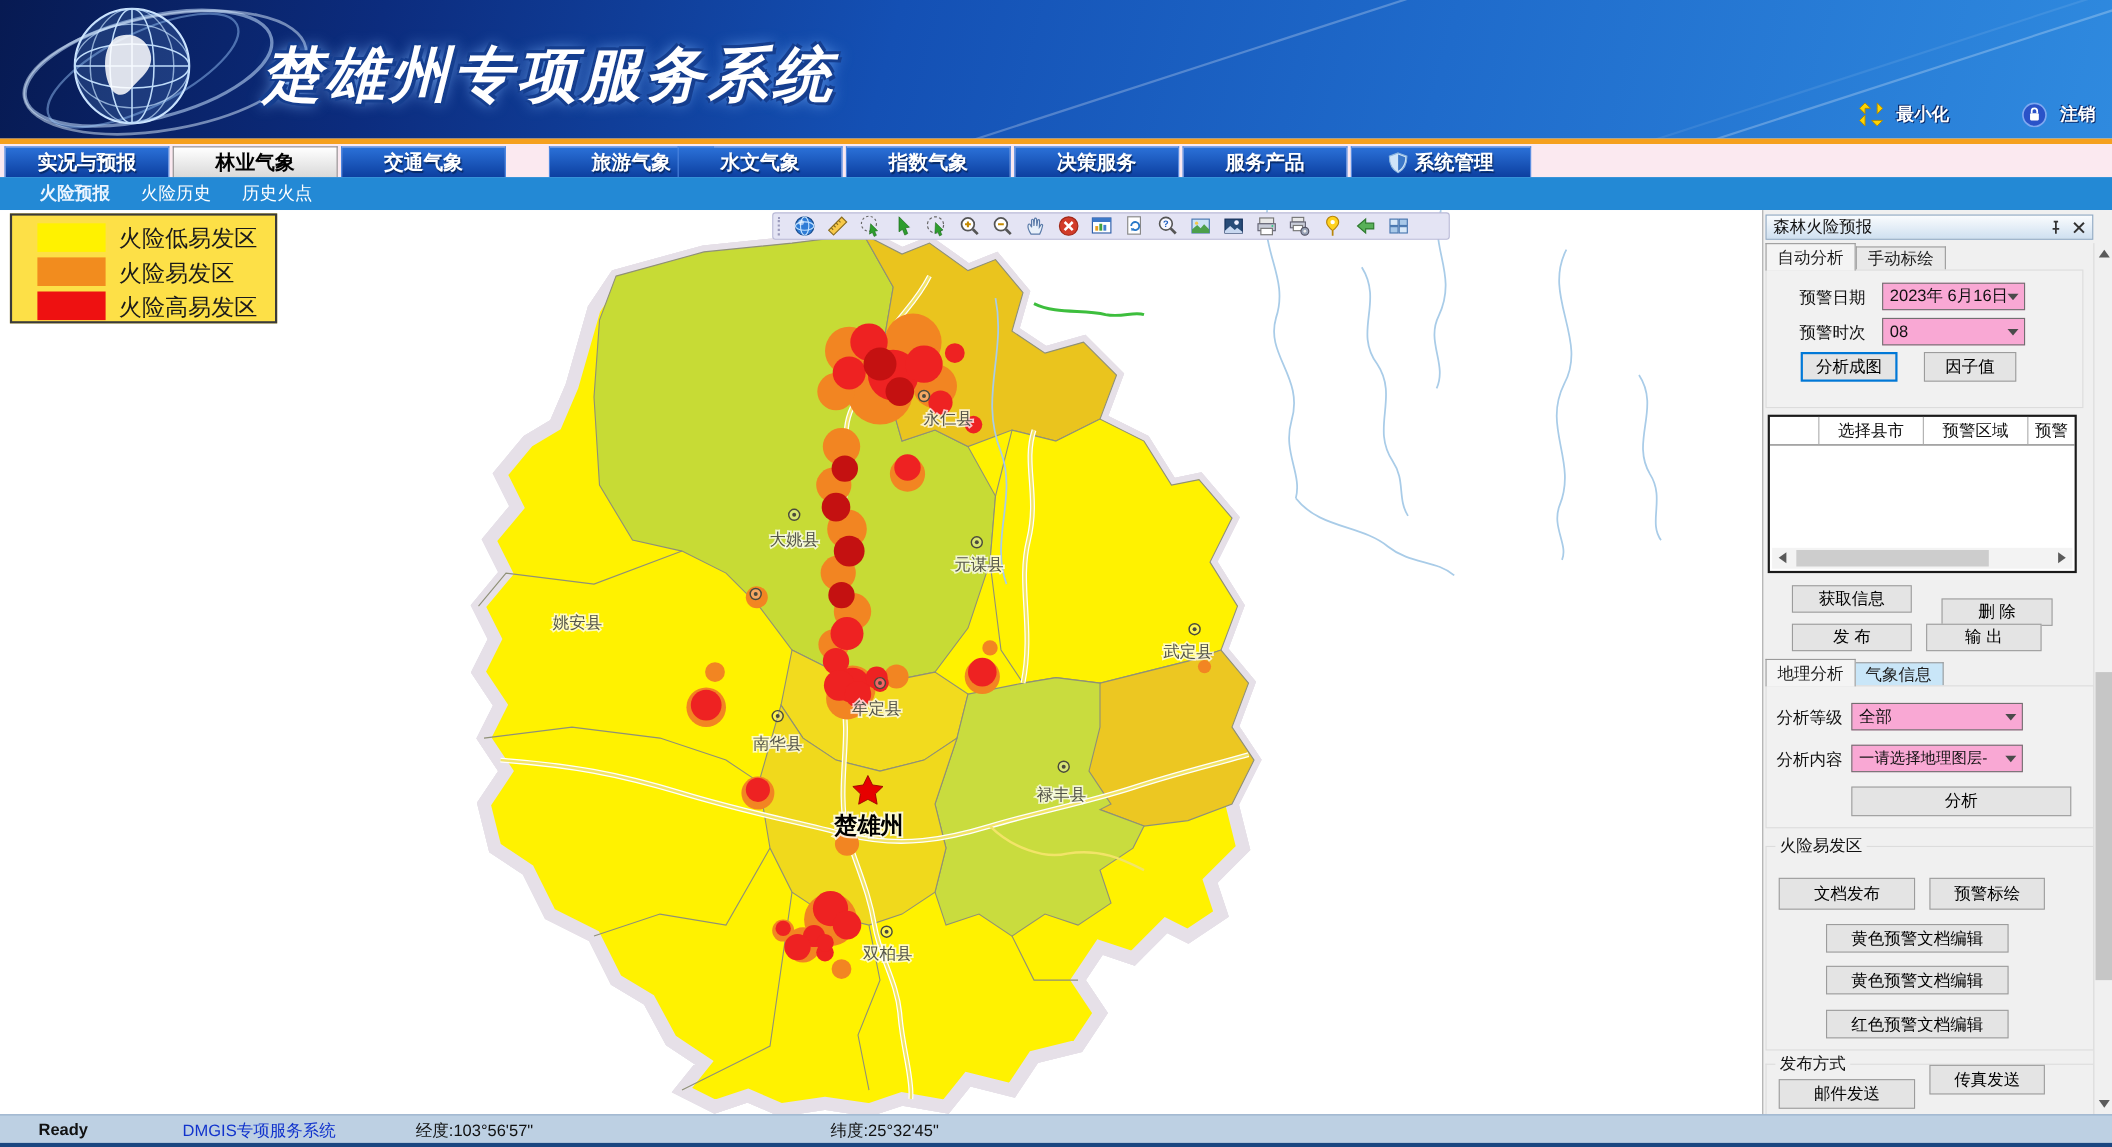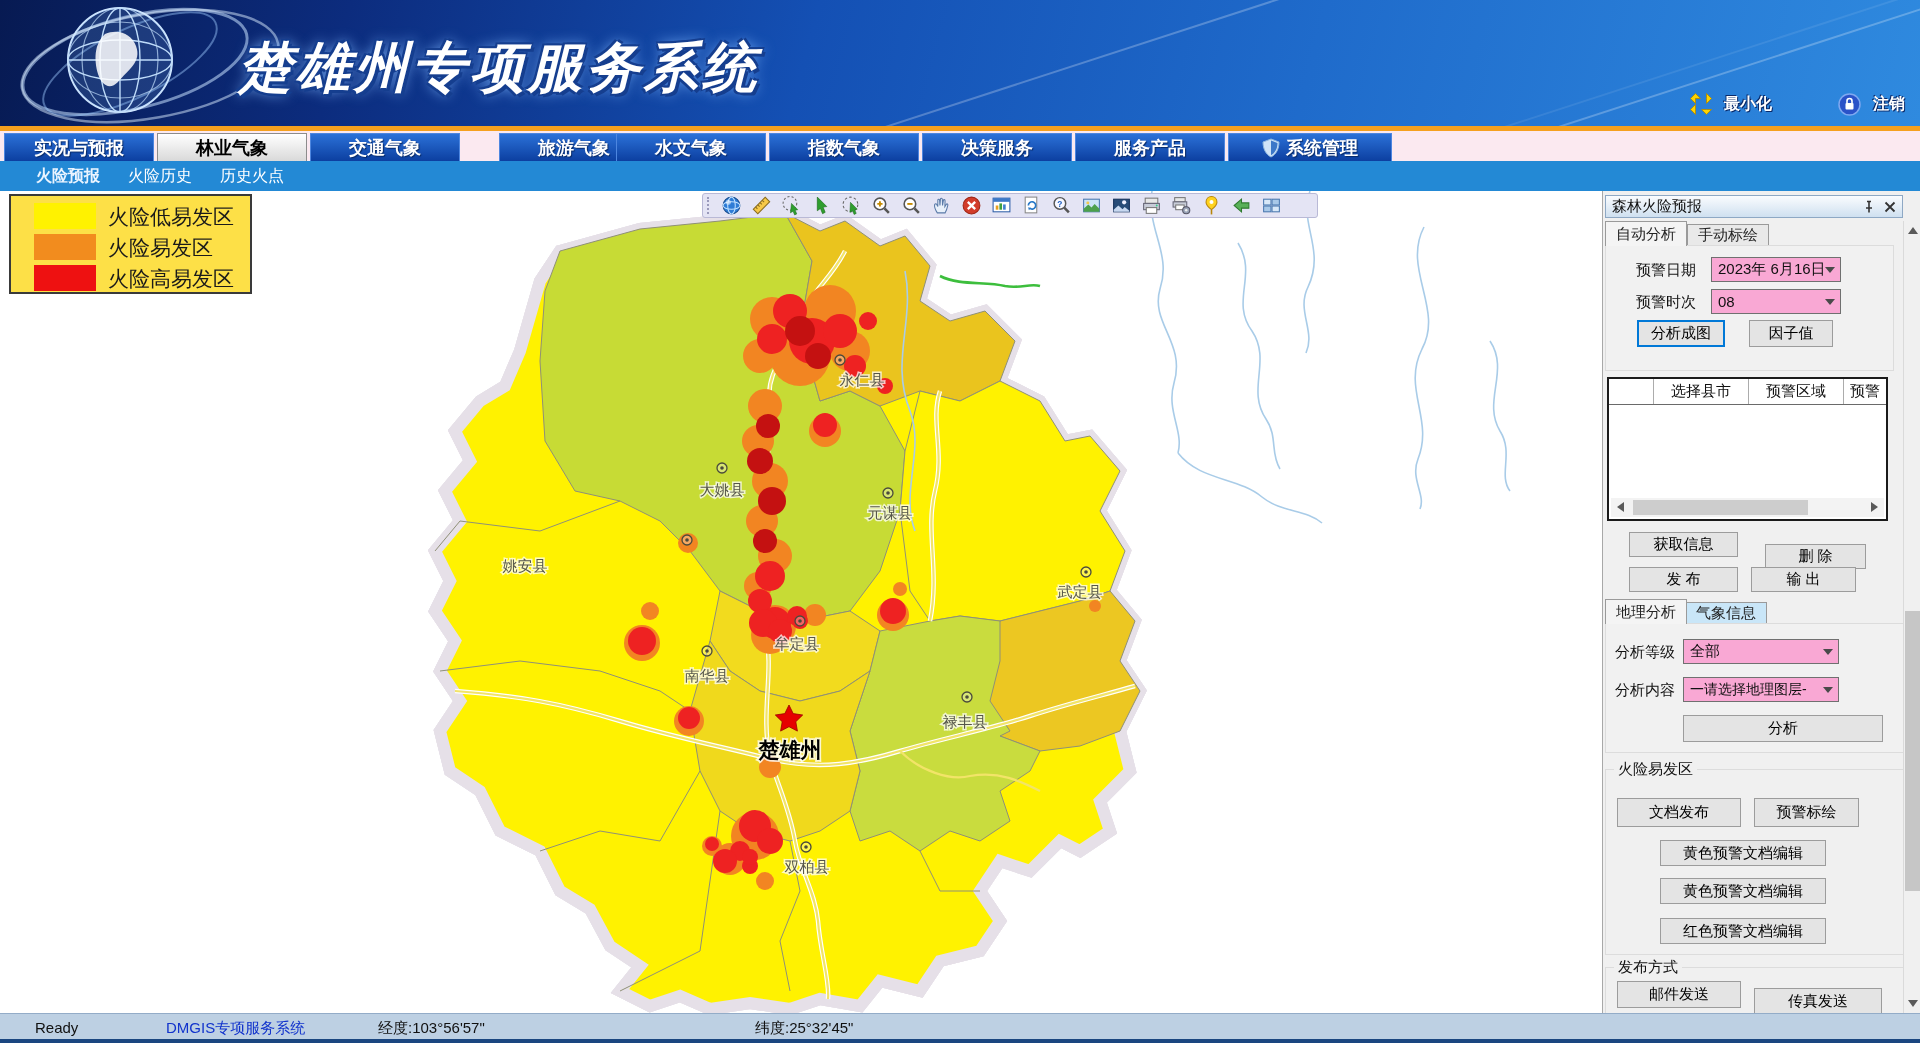--- a/index.html
+++ b/index.html
@@ -613,30 +613,30 @@
     <div class="wbtn" style="left:54px;top:148px;width:166px;height:26px;">
       <span>红色预警文档编辑</span>
       </div>
   </div>
 
   <div class="grp" style="left:2px;top:776px;width:299px;height:46px;background:none;border-bottom:none;">
     <span class="grptitle">发布方式</span>
     <div class="wbtn" style="left:11px;top:13px;width:124px;height:27px;">
       <span>邮件发送</span>
       </div>
-    <div class="wbtn" style="left:148px;top:20px;width:128px;height:27px;">
+    <div class="wbtn" style="left:148px;top:0;width:105px;height:27px;">
       <span>传真发送</span>
       </div>
   </div>
 
   <div id="vscroll">
     <i class="varrow up"></i>
     <div id="vthumb"></div>
     <i class="varrow dn"></i>
   </div>
 </div>
 
 <div id="statusbar">
-  <span style="left:35px;">Ready</span>
+  <span style="left:35px;font-weight:bold;">Ready</span>
   <span style="left:166px;color:#1133CC;">DMGIS专项服务系统</span>
   <span style="left:378px;">经度:103°56'57"</span>
   <span style="left:755px;">纬度:25°32'45"</span>
 </div>
 
 </body></html>

